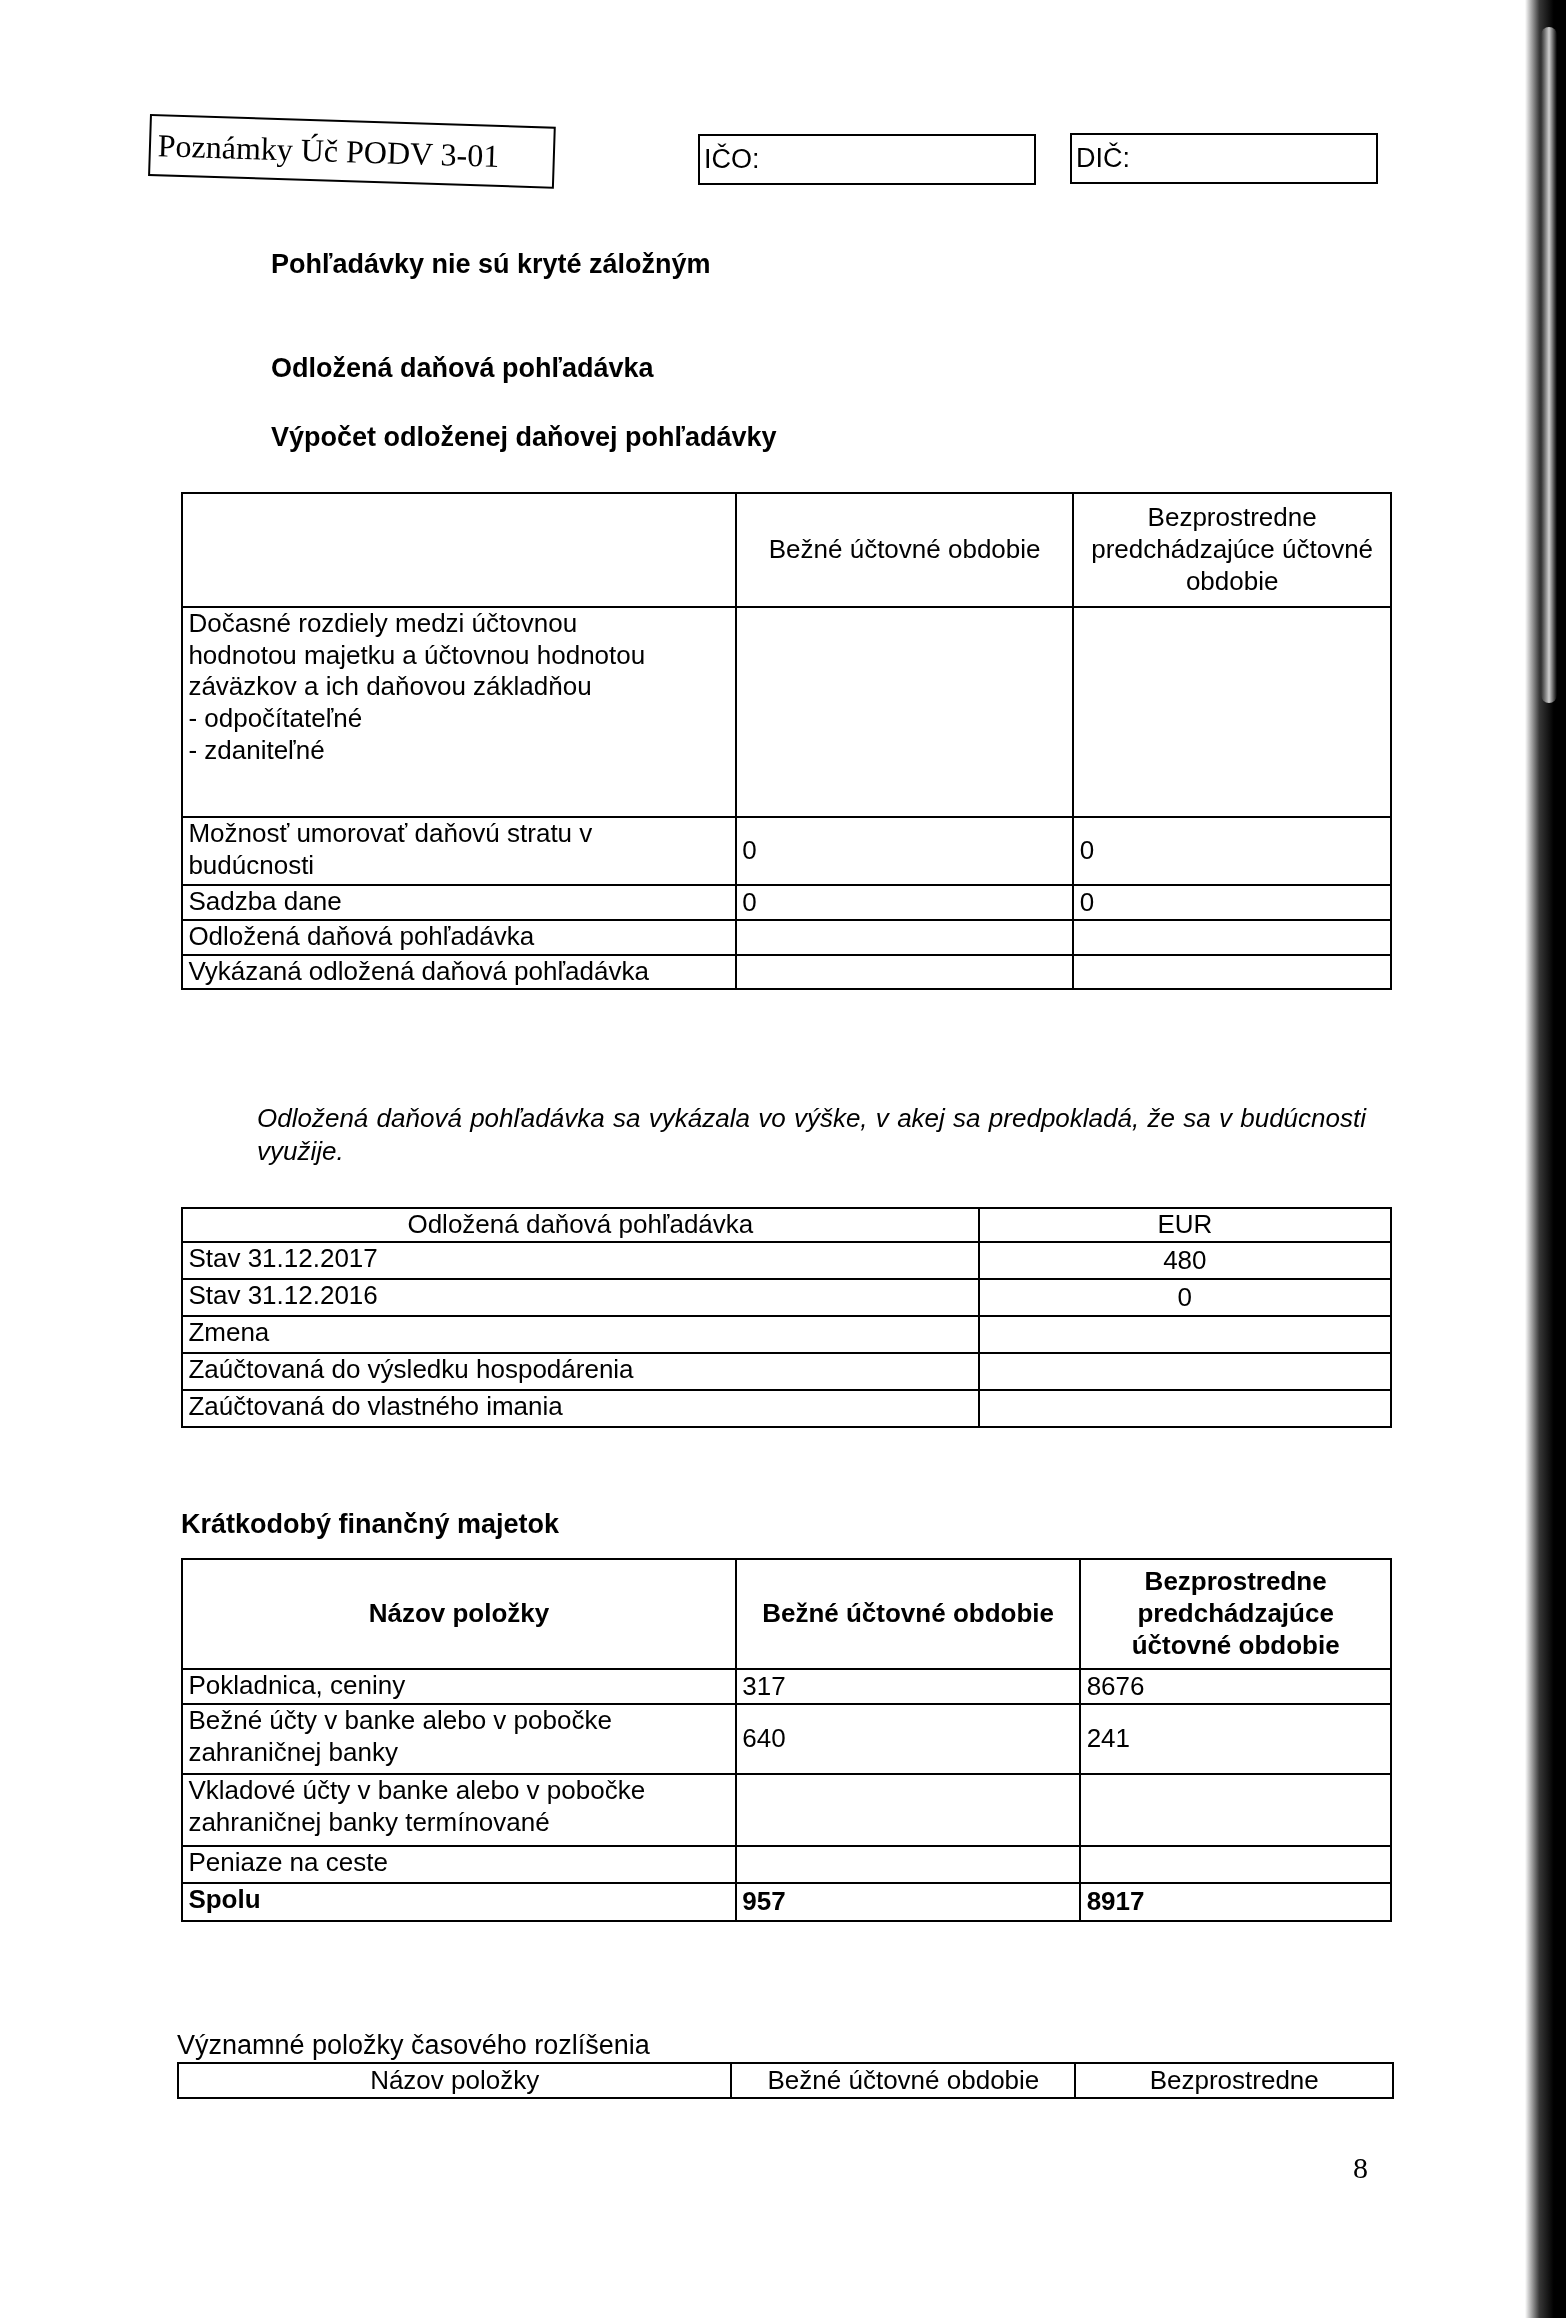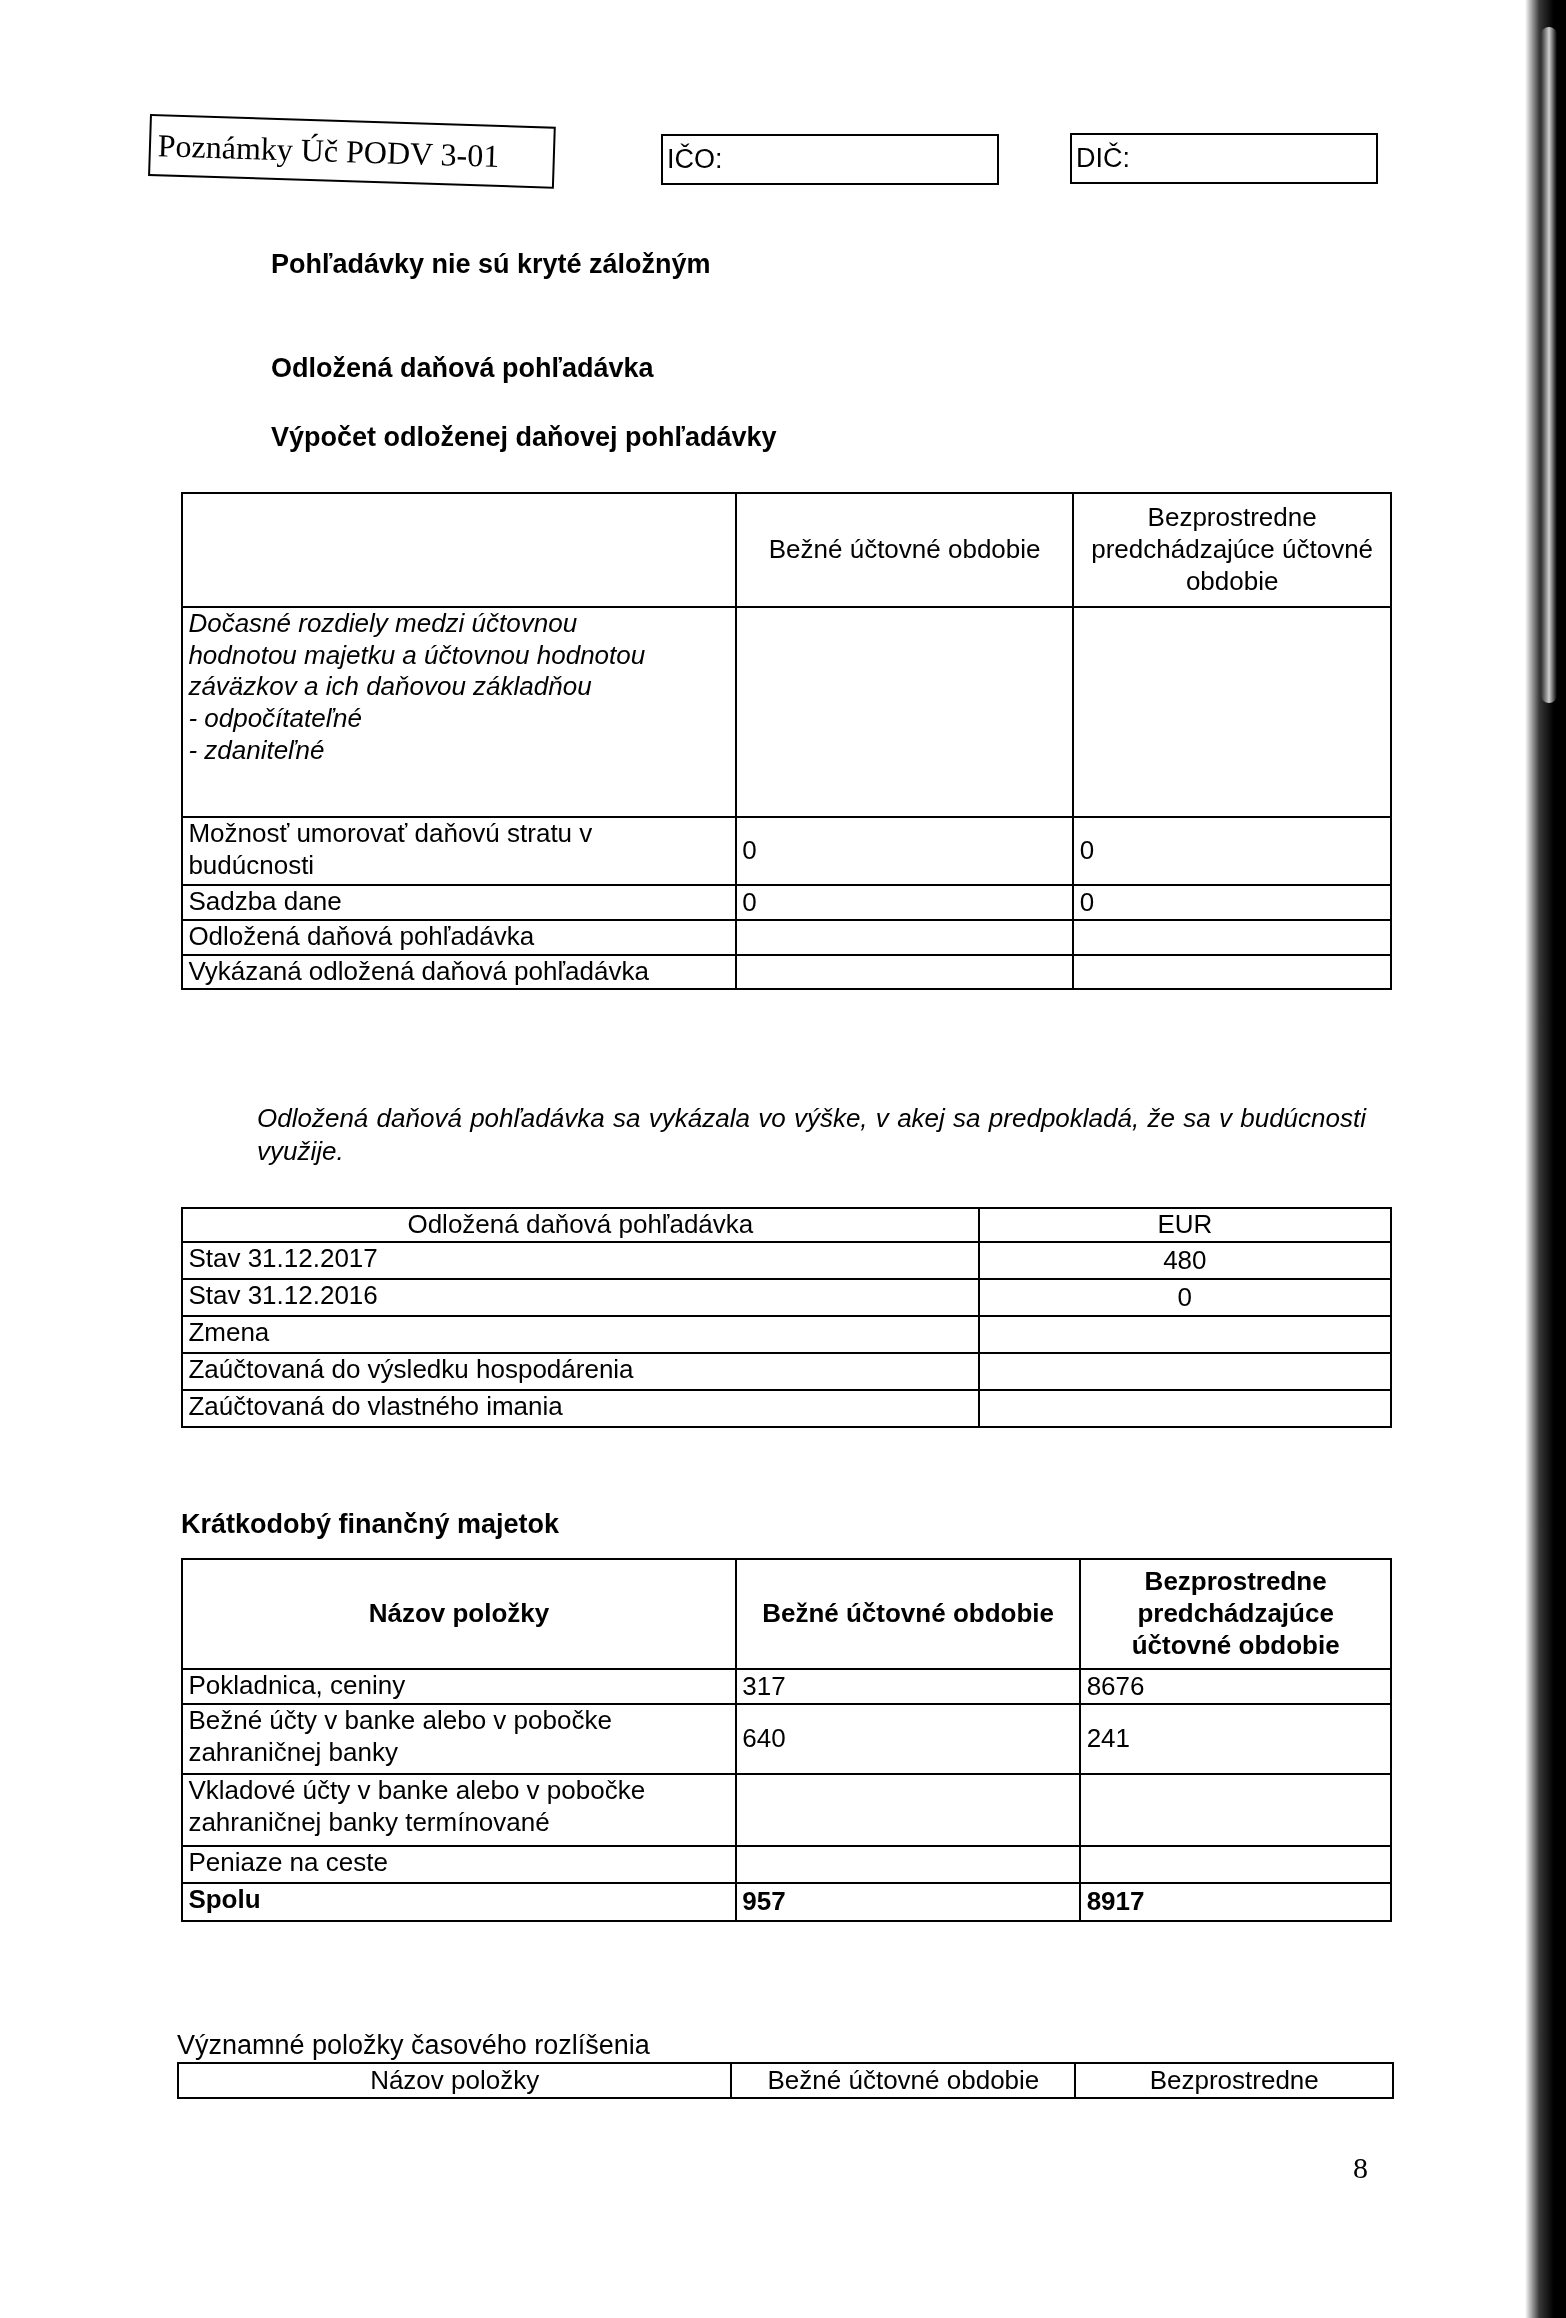--- a/index.html
+++ b/index.html
@@ -46,21 +46,21 @@
       top: 114px;
       width: 406px;
       height: 62px;
       font-family: "Liberation Serif", serif;
       font-size: 32px;
       padding-left: 6.8px;
       transform: rotate(1.8deg);
       transform-origin: left top;
     }
     .hdr-ico {
-      left: 661px;
+      left: 698px;
       top: 134px;
       width: 338px;
       height: 51px;
       font-size: 27px;
       padding-left: 4px;
     }
     .hdr-dic {
       left: 1070px;
       top: 133px;
       width: 308px;
@@ -140,21 +140,21 @@
     <col style="width:555px">
     <col style="width:338px">
     <col style="width:318px">
   </colgroup>
   <tbody>
       <tr style="height:114px;">
     <td></td>
     <td class="center">Bežné účtovné obdobie</td>
     <td class="center">Bezprostredne predchádzajúce účtovné obdobie</td>
   </tr>
-  <tr style="height:210px;font-style:italic;">
+  <tr style="height:210px;">
     <td>
       <div>Dočasné rozdiely medzi účtovnou</div>
       <div>hodnotou majetku a účtovnou hodnotou</div>
       <div>záväzkov a ich daňovou základňou</div>
       <div>- odpočítateľné</div>
       <div>- zdaniteľné</div>
     </td>
     <td></td>
     <td></td>
   </tr>

